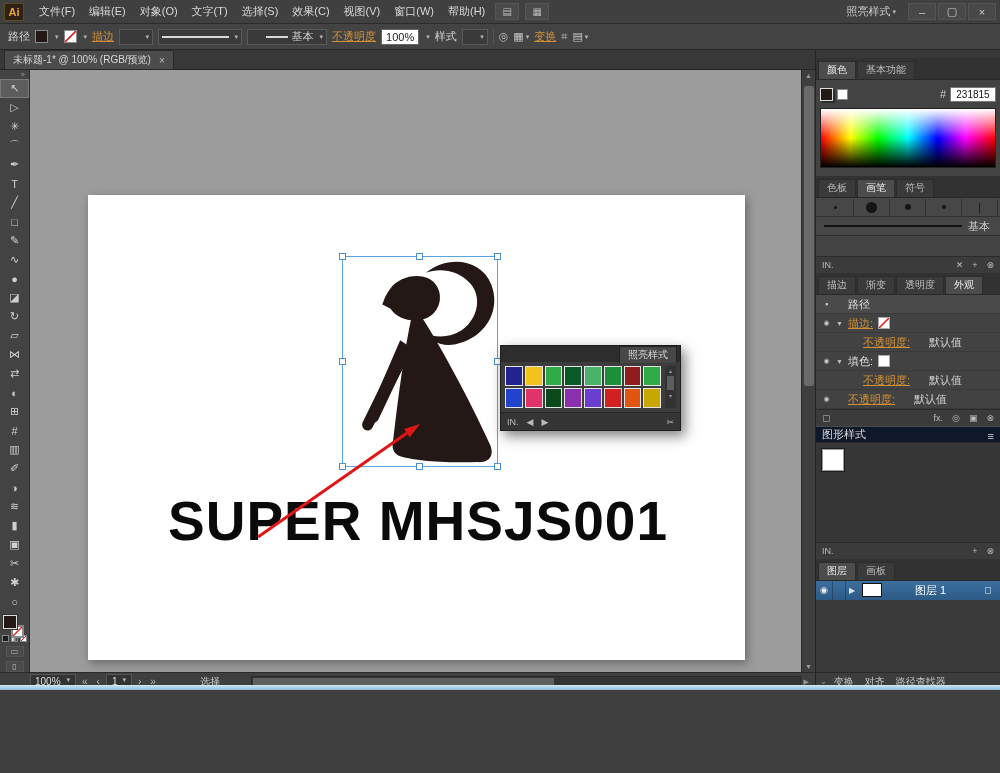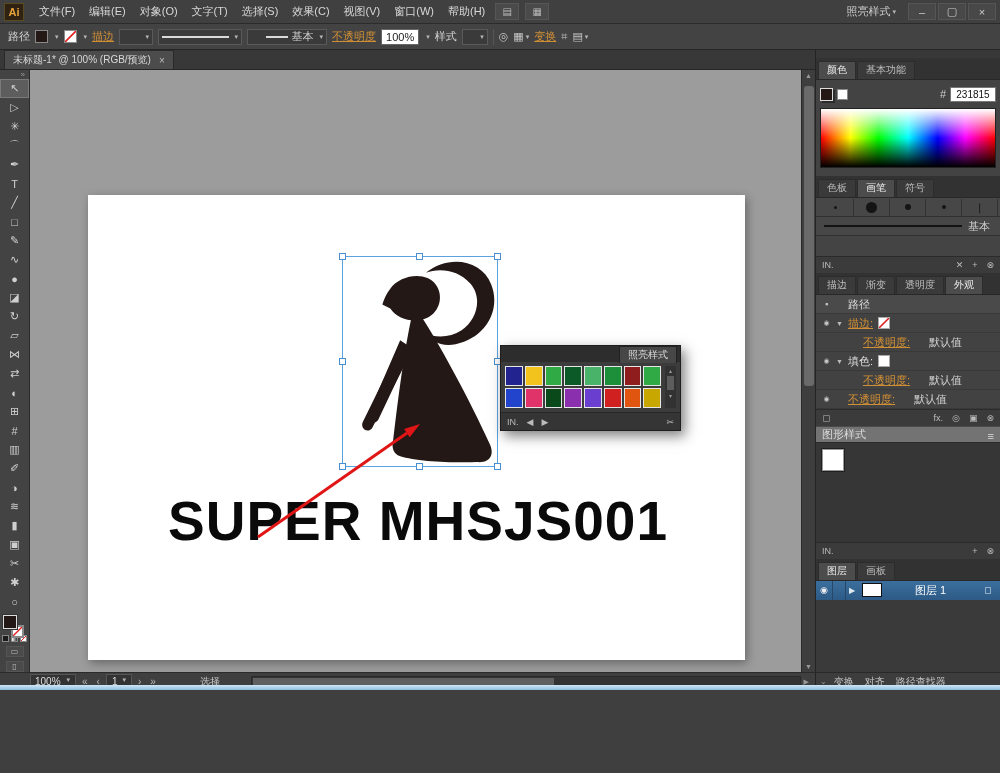--- a/index.html
+++ b/index.html
@@ -114,21 +114,21 @@
 .ap-row.hdr{background:#4a4a4a;}
 .vis{width:13px;text-align:center;font-size:7px;color:#c8c8c8;}
 .ap-row.hdr .vis{font-size:9px;}
 .ind{width:12px;}
 .arr{width:9px;font-size:7px;color:#bbb;}
 .lbl{color:#ddd;}
 .lbl.link{color:#d18f35;text-decoration:underline;}
 .swx{width:12px;height:12px;border:1px solid #aaa;background:#fff;margin-left:2px;}
 .swx.none{background:linear-gradient(135deg,#fff 42%,#e02020 47%,#e02020 53%,#fff 58%);}
 .val{color:#cfcfcf;margin-left:16px;}
-.gs-header{height:17px;background:#737373;border-top:1px solid #4a4a4a;border-bottom:1px solid #2b2b2b;display:flex;align-items:flex-end;padding:0 6px;color:#ddd;flex:0 0 17px;}
+.gs-header{height:17px;background:#0f172a;border-top:1px solid #4a4a4a;border-bottom:1px solid #2b2b2b;display:flex;align-items:flex-end;padding:0 6px;color:#ddd;flex:0 0 17px;}
 .gs-body{background:#363636;flex:1.2;padding:6px;min-height:60px;}
 .gsw{display:inline-block;width:22px;height:22px;background:#fff;border:1px solid #999;box-shadow:0 0 0 1px #1f1f1f;}
 .layer-row{height:19px;background:linear-gradient(#3c6f9e,#2d5a86);display:flex;align-items:center;flex:0 0 19px;}
 .leye{width:17px;text-align:center;border-right:1px solid #26486b;font-size:9px;color:#eee;height:100%;display:flex;align-items:center;justify-content:center;}
 .lspacer{width:13px;border-right:1px solid #26486b;height:100%;}
 .larr{width:12px;font-size:8px;color:#dfe9f2;text-align:center;}
 .lthumb{width:20px;height:14px;background:#fff;border:1px solid #111;margin:0 4px;}
 .lname{flex:1;color:#fff;margin-left:29px;}
 .ltarget{width:16px;font-size:9px;color:#dce6ef;}
 .layers-fill{background:#3a3a3a;flex:1;min-height:40px;}

